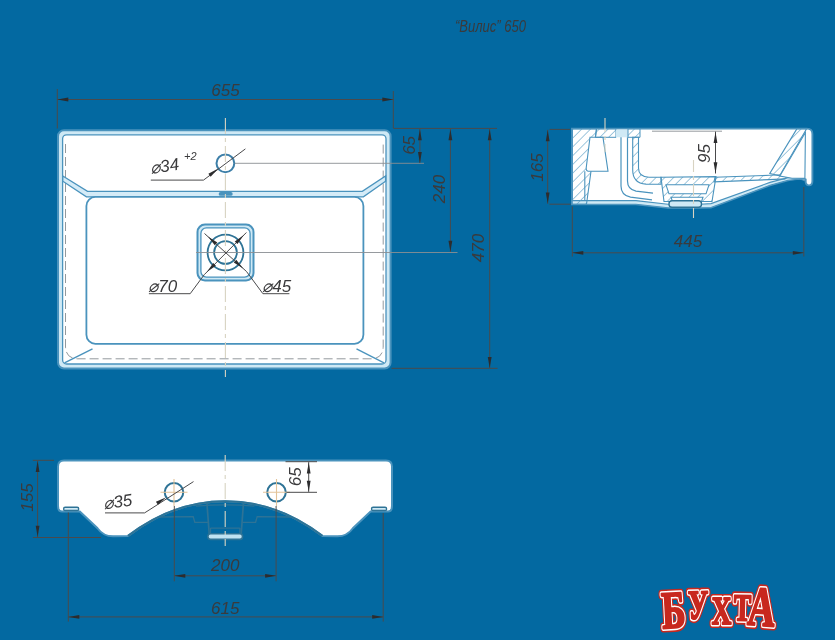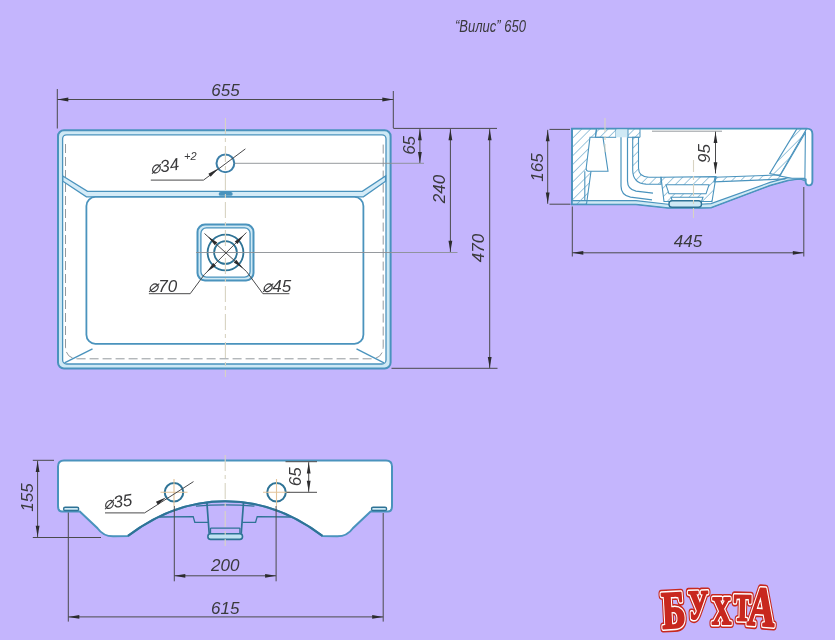--- a/index.html
+++ b/index.html
@@ -1,16 +1,16 @@
 <!DOCTYPE html>
 <html><head>
 <meta charset="utf-8">
 <style>
 html,body{margin:0;padding:0;background:#fff;}
-#page{position:relative;width:835px;height:640px;background:#c4b5fd;overflow:hidden;
+#page{position:relative;width:835px;height:640px;background:#0369a1;overflow:hidden;
 font-family:"Liberation Sans", sans-serif;}
 svg{position:absolute;left:0;top:0;}
 .dim{font-family:"Liberation Sans", sans-serif;font-style:italic;fill:#3a3a3c;}
 </style>
 </head>
 <body>
 <div id="page">
 <svg width="835" height="640" viewBox="0 0 835 640">
 <defs>
 <pattern id="hat" width="6.2" height="6.2" patternUnits="userSpaceOnUse" patternTransform="rotate(45)">

